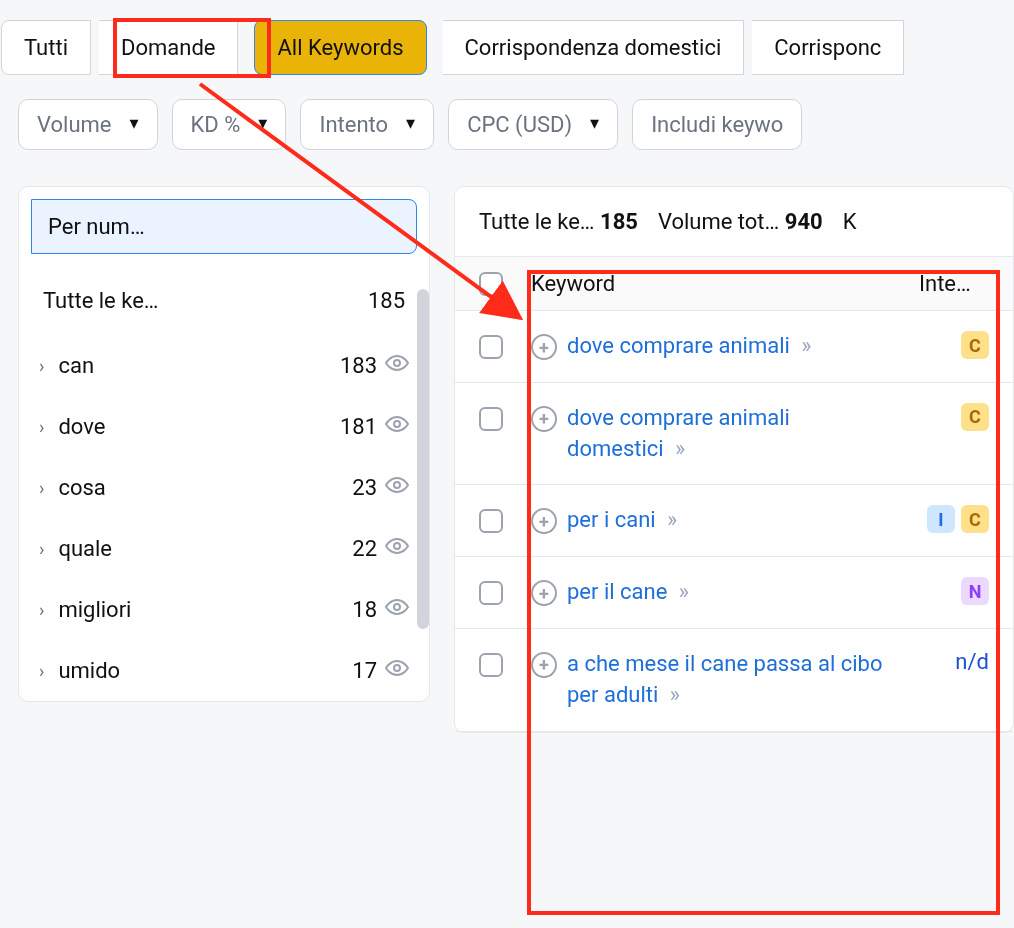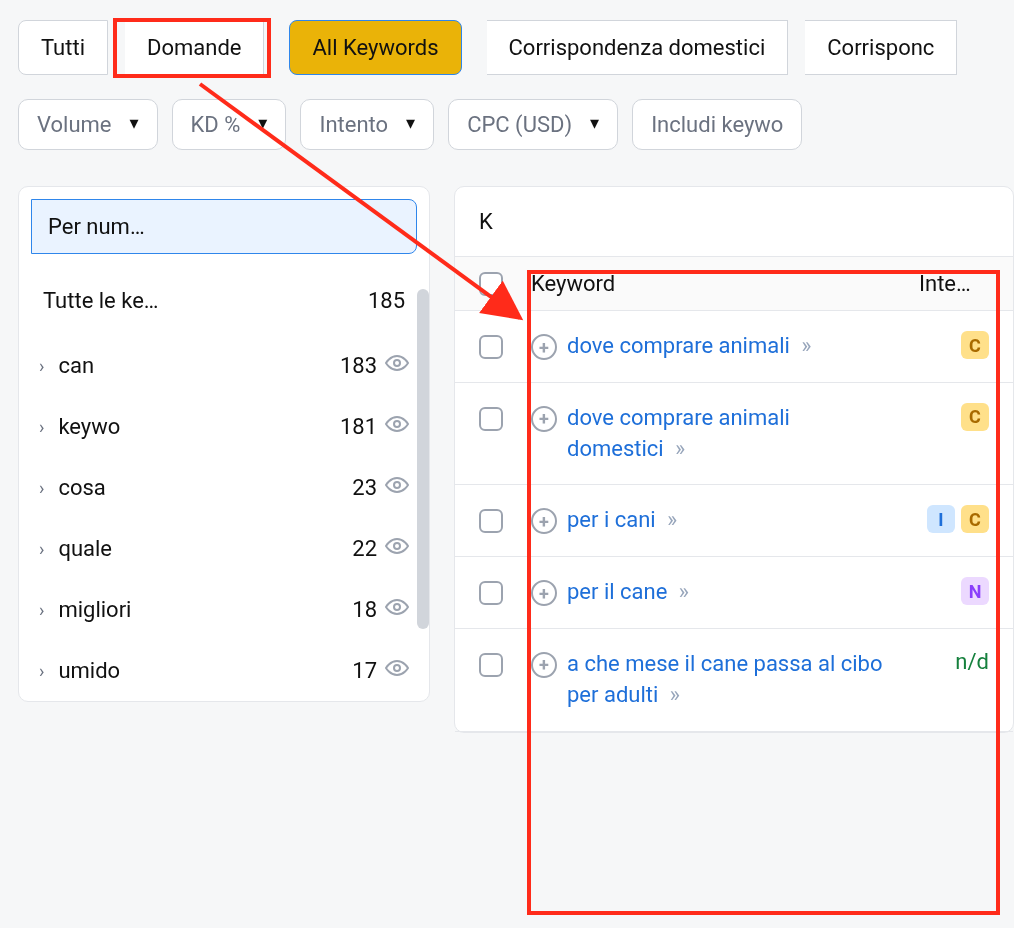--- a/index.html
+++ b/index.html
@@ -1,17 +1,17 @@
 <!DOCTYPE html>
 <html><head>
 <meta charset="utf-8">
 <style>
 *{box-sizing:border-box;margin:0;padding:0}
 body{font-family:-apple-system,BlinkMacSystemFont,"Segoe UI",Roboto,sans-serif;background:#f6f7f8;color:#111;width:1014px;height:928px;overflow:hidden;position:relative}
-.tabs-row{display:flex;gap:17px;padding:20px 18px 0 18px}
+.tabs-row{display:flex;gap:8px;padding:20px 18px 0 1px}
 .tab{border:1px solid #d1d5db;background:#fff;padding:14px 22px;font-size:22px;color:#111;cursor:pointer;white-space:nowrap}
 .tab:first-child{border-radius:8px 0 0 8px}
 .tab+.tab{border-left:none}
 .tab.active{background:#eab308;border:1px solid #2f86eb;color:#111;border-radius:8px;margin-left:8px;margin-right:8px}
 .tab.domande{position:relative}
 .tab.last-vis{border-radius:0}
 .filters-row{display:flex;gap:14px;padding:24px 18px 18px 18px;flex-wrap:nowrap}
 .filter{border:1px solid #d1d5db;background:#fff;border-radius:10px;padding:12px 18px;font-size:22px;color:#6b7280;display:flex;align-items:flex-start;gap:18px;white-space:nowrap;cursor:pointer}
 .filter .chev{font-size:18px;color:#111}
 .main{display:flex;gap:24px;padding:18px 0 0 18px;align-items:flex-start}
@@ -40,21 +40,21 @@
 .tbl-row .cb{margin-top:4px}
 .kw-cell{flex:1;display:flex;align-items:flex-start;gap:10px}
 .plus{width:26px;height:26px;border:2px solid #9ca3af;border-radius:50%;color:#9ca3af;display:flex;align-items:center;justify-content:center;font-size:18px;font-weight:700;flex-shrink:0;margin-top:3px;cursor:pointer}
 .kw-link{color:#1e6fd9;cursor:pointer;line-height:1.4;max-width:320px}
 .kw-link .chevs{color:#6b7f9e;opacity:.7;margin-left:6px;letter-spacing:-3px}
 .int-cell{width:70px;display:flex;gap:6px;justify-content:flex-end;align-items:center;flex-wrap:wrap}
 .badge{display:inline-flex;align-items:center;justify-content:center;width:28px;height:28px;border-radius:6px;font-weight:700;font-size:18px}
 .badge.C{background:#ffe08a;color:#a86a00}
 .badge.I{background:#cfe6ff;color:#1e6fd9}
 .badge.N{background:#ecd9ff;color:#8a3ffb}
-.nd{color:#15803d}
+.nd{color:#1d4ed8}
 .highlight-box{position:absolute;border:4px solid #ff2b1a;pointer-events:none}
 .arrow{position:absolute;pointer-events:none}
 .scrollbar-fake{position:absolute;right:0;top:102px;width:12px;height:340px;background:#d1d5db;border-radius:6px}
 </style>
 </head>
 <body>
 
 <div class="tabs-row">
   <div class="tab">Tutti</div>
   <div class="tab domande">Domande</div>
@@ -100,21 +100,21 @@
           <span class="chev-r">›</span>
           <span class="term">can</span>
           <span class="cnt">183</span>
           <span class="eye"><svg width="24" height="24" viewBox="0 0 24 24" fill="none" stroke="#9ca3af" stroke-width="2">
               <path d="M1 12s4-7 11-7 11 7 11 7-4 7-11 7S1 12 1 12z"></path>
               <circle cx="12" cy="12" r="3"></circle>
             </svg></span>
         </div>
         <div class="lp-row">
           <span class="chev-r">›</span>
-          <span class="term">keywo</span>
+          <span class="term">dove</span>
           <span class="cnt">181</span>
           <span class="eye"><svg width="24" height="24" viewBox="0 0 24 24" fill="none" stroke="#9ca3af" stroke-width="2">
               <path d="M1 12s4-7 11-7 11 7 11 7-4 7-11 7S1 12 1 12z"></path>
               <circle cx="12" cy="12" r="3"></circle>
             </svg></span>
         </div>
         <div class="lp-row">
           <span class="chev-r">›</span>
           <span class="term">cosa</span>
           <span class="cnt">23</span>
@@ -149,20 +149,22 @@
               <path d="M1 12s4-7 11-7 11 7 11 7-4 7-11 7S1 12 1 12z"></path>
               <circle cx="12" cy="12" r="3"></circle>
             </svg></span>
         </div>
       </div>
     <div class="scrollbar-fake"></div>
   </div>
 
   <div class="panel right-panel">
     <div class="rp-header">
+      <span><span>Tutte le ke…</span> <b>185</b></span>
+      <span><span>Volume tot…</span> <b>940</b></span>
       <span>K</span>
     </div>
     <div class="tbl-head">
       <div class="cb"></div>
       <div class="kw-col">Keyword</div>
       <div class="int-col">Inte…</div>
     </div>
     <div id="tbl-body">
         <div class="tbl-row">
           <div class="cb"></div>

